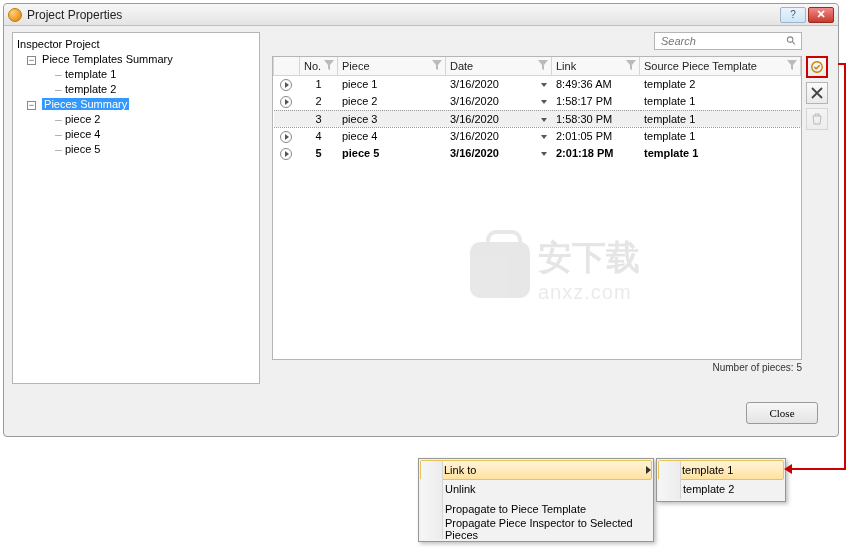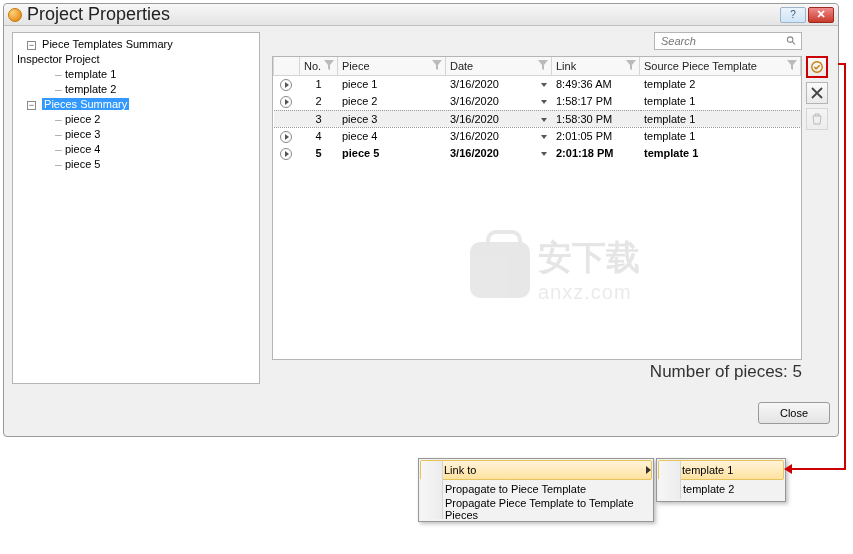--- a/index.html
+++ b/index.html
@@ -30,21 +30,21 @@
     padding: 0 4px;
     border-radius: 4px 4px 0 0;
   }
   .app-icon {
     width: 14px; height: 14px;
     border-radius: 50%;
     background: radial-gradient(circle at 30% 30%, #ffd27a, #e07a00);
     margin-right: 5px;
     border: 1px solid #c37a00;
   }
-  .title { color: #222; font-size: 18px; }
+  .title { color: #222; font-size: 12px; }
   .titlebar-spacer { flex: 1; }
   .win-btn {
     width: 26px; height: 16px;
     display: inline-flex;
     align-items: center; justify-content: center;
     margin-left: 2px;
     border-radius: 2px;
   }
   .help-btn { background: linear-gradient(#eaf3fb,#cfe5f7); border:1px solid #9fb4c8; color:#3a5a7a; font-size:10px;}
   .close-btn { background: linear-gradient(#f08b8b,#c83a2a); border:1px solid #9a2a1f; color:#fff; font-size:11px; font-weight:bold;}
@@ -150,25 +150,26 @@
   }
   .tool-btn {
     width:22px; height:22px; border:1px solid #b5b5b5;
     background:linear-gradient(#fafafa,#eaeaea);
     display:flex; align-items:center; justify-content:center;
     font-size:13px; color:#555;
   }
   .tool-highlight { border:2px solid #c00; }
   .status-row {
     position:absolute; top:330px; right:28px;
-    font-size:17px; color:#333;
+    font-size:10px; color:#333;
   }
   .close-bar {
-    position:absolute; bottom:0; right:0; left:0;
+    position:absolute; bottom:0; right:12px; left:0;
     height:36px;
+    font-family:Liberation Serif, serif;
   }
   .close-button {
     position:absolute; right:0; bottom:4px;
     width:72px; height:22px;
     background:linear-gradient(#f7f7f7,#e4e4e4);
     border:1px solid #9a9a9a;
     border-radius:3px;
     font-size:11px;
     display:flex; align-items:center; justify-content:center;
   }
@@ -259,42 +260,39 @@
     <span class="app-icon"></span>
     <span class="title">Project Properties</span>
     <span class="titlebar-spacer"></span>
     <span class="win-btn help-btn">?</span>
     <span class="win-btn close-btn">✕</span>
   </div>
 
   <div class="content">
 
     <div class="tree-panel">
+      <div class="tree-row">
+        <span class="lbl">Inspector Project</span>
+      </div>
       <div class="tree-row tree-indent1">
         <span class="expander">−</span>
         <span class="lbl">Piece Templates Summary</span>
       </div>
-      <div class="tree-row">
-        <span class="lbl">Inspector Project</span>
-      </div>
       <div class="tree-row tree-indent2">
         <span class="tree-line">—</span><span class="lbl">template 1</span>
       </div>
       <div class="tree-row tree-indent2">
         <span class="tree-line">—</span><span class="lbl">template 2</span>
       </div>
       <div class="tree-row tree-indent1 tree-selected">
         <span class="expander">−</span>
         <span class="lbl">Pieces Summary</span>
       </div>
       <div class="tree-row tree-indent2">
         <span class="tree-line">—</span><span class="lbl">piece 2</span>
-      </div>
-      <div class="tree-row tree-indent2">
-        <span class="tree-line">—</span><span class="lbl">piece 3</span>
       </div>
       <div class="tree-row tree-indent2">
         <span class="tree-line">—</span><span class="lbl">piece 4</span>
       </div>
       <div class="tree-row tree-indent2 tree-bold">
         <span class="tree-line">—</span><span class="lbl">piece 5</span>
       </div>
     </div>
 
     <div class="right-panel">
@@ -422,25 +420,29 @@
 </div>
 
 <div class="context-menu">
   <div class="cm-row hover">
     <span class="cm-gutter"></span>
     <span>Link to</span>
     <span class="cm-arrow"></span>
   </div>
   <div class="cm-row">
     <span class="cm-gutter"></span>
-    <span>Propagate to Piece Template</span>
+    <span>Unlink</span>
   </div>
   <div class="cm-row">
     <span class="cm-gutter"></span>
-    <span>Propagate Piece Template to Template Pieces</span>
+    <span>Propagate to Piece Template</span>
+  </div>
+  <div class="cm-row">
+    <span class="cm-gutter"></span>
+    <span>Propagate Piece Inspector to Selected Pieces</span>
   </div>
 </div>
 
 <div class="submenu">
   <div class="sm-row hover">
     <span class="sm-gutter"></span>
     <span>template 1</span>
   </div>
   <div class="sm-row">
     <span class="sm-gutter"></span>

